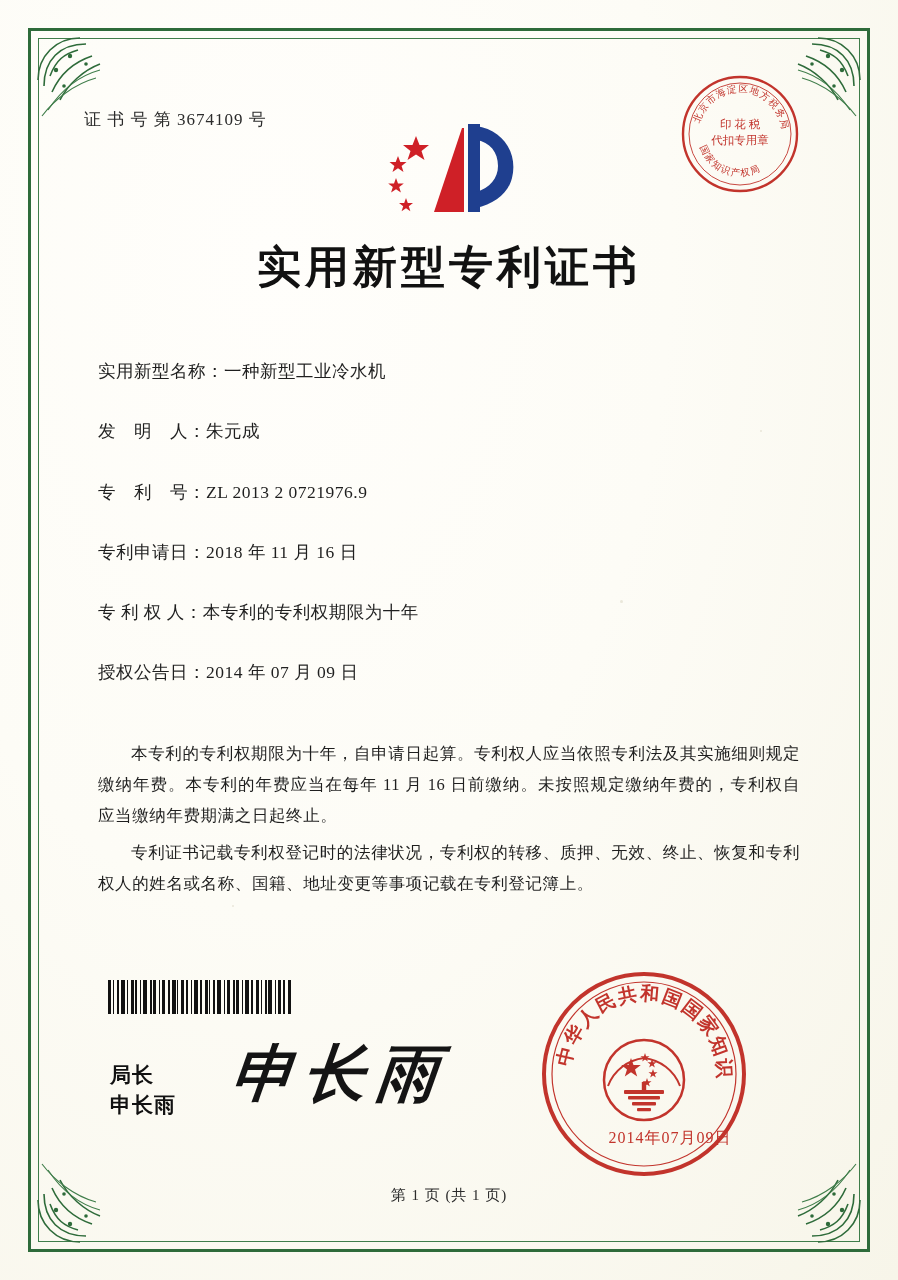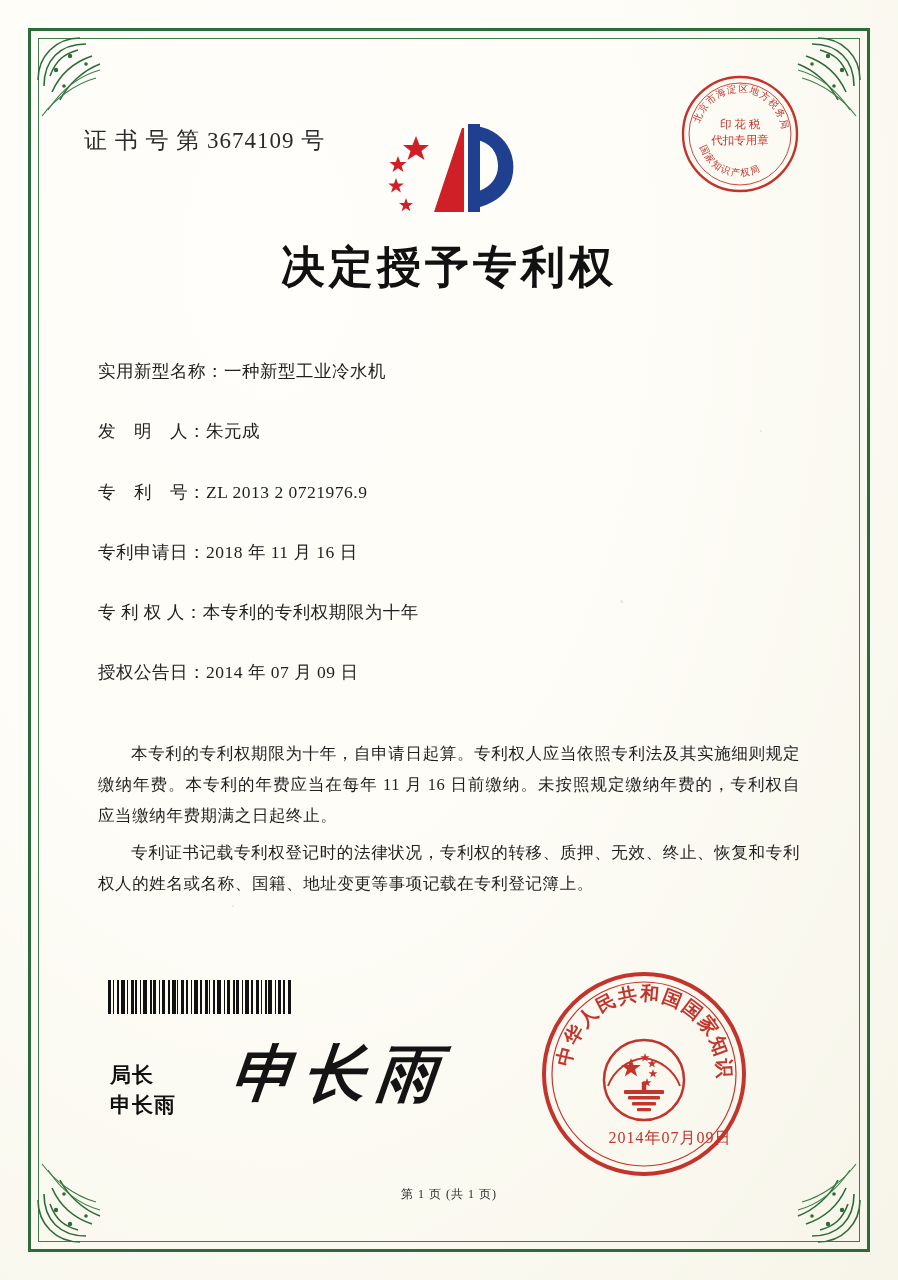--- a/index.html
+++ b/index.html
@@ -46,22 +46,22 @@
   }
   .corner svg { display:block; }
   .corner.tl { left: 30px; top: 30px; }
   .corner.tr { right: 30px; top: 30px; transform: scaleX(-1); }
   .corner.bl { left: 30px; bottom: 30px; transform: scaleY(-1); }
   .corner.br { right: 30px; bottom: 30px; transform: scale(-1,-1); }
 
   
   .cert-no {
     position: absolute;
-    left: 84px; top: 125px;
-    font-size: 23px;
+    left: 84px; top: 108px;
+    font-size: 17px;
     letter-spacing: 1px;
     color: #2b2b2b;
   }
   .logo {
     position: absolute;
     left: 372px; top: 112px;
     width: 150px; height: 110px;
   }
   .tax-stamp {
     position: absolute;
@@ -169,21 +169,21 @@
     text-align: center;
     font-size: 16px;
     color: #c2342c;
     letter-spacing: 1px;
   }
 
   .footer {
     position: absolute;
     left: 0; right: 0; top: 1186px;
     text-align: center;
-    font-size: 12px;
+    font-size: 15px;
     color: #2b2b2b;
     letter-spacing: 1px;
   }
 
   .speck {
     position: absolute;
     background: #d8d3c0;
     border-radius: 50%;
     opacity: .5;
   }
@@ -317,21 +317,21 @@
         <textPath href="#taxtop" startOffset="8%">北京市海淀区地方税务局</textPath>
       </text>
       <text font-size="9.5" fill="#c2342c" letter-spacing="1.2" font-family="'Liberation Serif', serif">
         <textPath href="#taxbot" startOffset="10%">国家知识产权局</textPath>
       </text>
       <text x="62" y="56" text-anchor="middle" font-size="11.5" fill="#c2342c" font-family="'Liberation Serif', serif">印 花 税</text>
       <text x="62" y="72" text-anchor="middle" font-size="11.5" fill="#c2342c" font-family="'Liberation Serif', serif">代扣专用章</text>
     </svg>
   </div>
 
-  <div class="title">决定授予专利权</div>
+  <div class="title">实用新型专利证书</div>
 
   <div class="fields">
     <div class="field-row">
       <span class="field-label">实用新型名称：</span><span class="field-value">一种新型工业冷水机</span>
     </div>
     <div class="field-row">
       <span class="field-label">发　明　人：</span><span class="field-value">朱元成</span>
     </div>
     <div class="field-row">
       <span class="field-label">专　利　号：</span><span class="field-value">ZL 2013 2 0721976.9</span>

